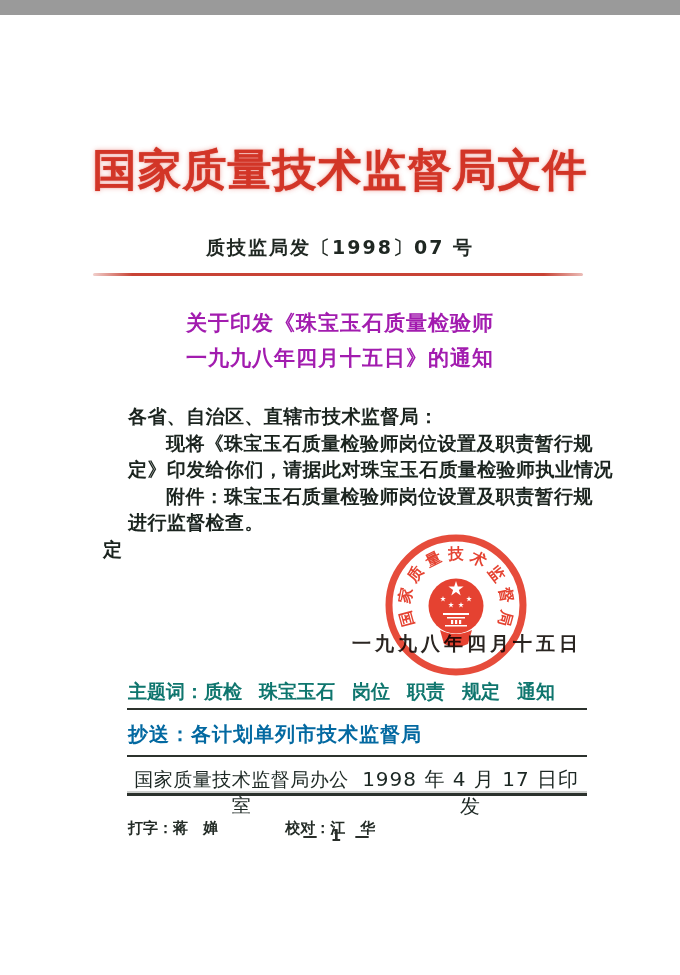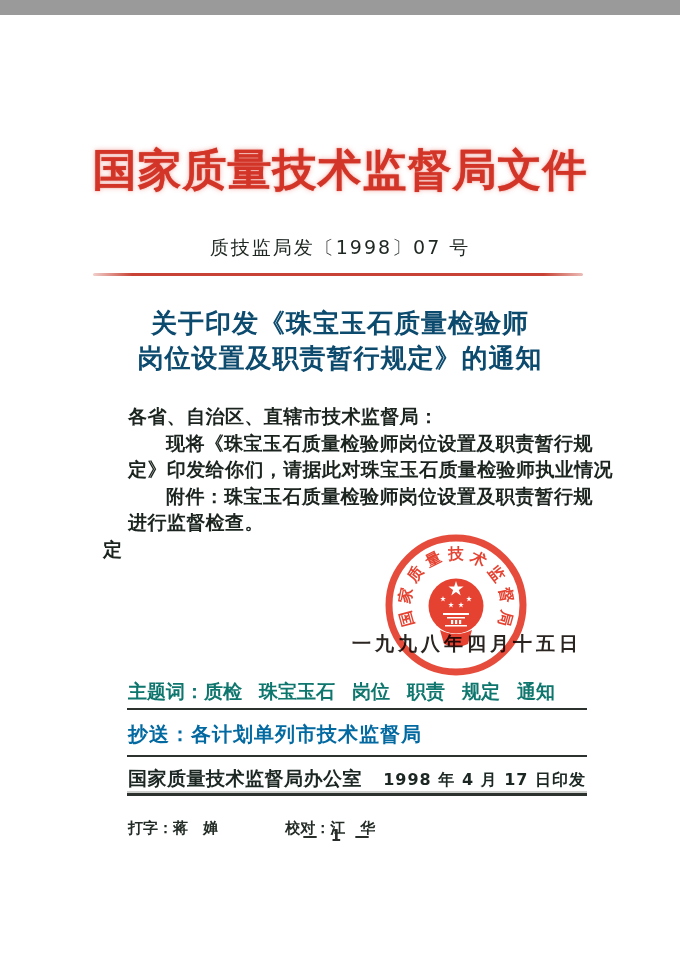--- a/index.html
+++ b/index.html
@@ -12,31 +12,31 @@
   }
   .agency-title{
     position:absolute;top:124px;left:0;width:100%;
     text-align:center;font-size:44px;line-height:62px;font-weight:800;
     letter-spacing:1px;color:var(--color-title-red,#d23527);
     text-shadow:0 0 5px rgba(225,78,66,.45), 0 0 1px rgba(210,53,39,.8);
     white-space:nowrap;
   }
   .doc-number{
     position:absolute;top:220px;left:0;width:100%;
-    text-align:center;font-size:19px;font-weight:400;letter-spacing:2px;
+    text-align:center;font-size:19px;font-weight:700;letter-spacing:2px;
   }
   .red-rule{
     position:absolute;top:258px;left:93px;width:490px;height:3px;
     background:linear-gradient(90deg,rgba(200,67,53,.25),var(--color-rule-red,#c84335) 8%,var(--color-rule-red,#c84335) 92%,rgba(200,67,53,.35));
     border-radius:2px;
   }
   .notice-title{
     position:absolute;top:291px;left:0;width:100%;
-    text-align:center;font-size:26px;line-height:35px;font-weight:800;
-    letter-spacing:1px;color:#0c4a6e;
+    text-align:center;font-size:21px;line-height:35px;font-weight:800;
+    letter-spacing:1px;color:#a21caf;
   }
   .body-block{
     position:absolute;top:389px;left:128px;width:456px;
     font-size:19px;line-height:26.5px;font-weight:700;color:#1b241f;
     letter-spacing:0.4px;
     font-family:Liberation Serif, serif;
   }
   .body-line{white-space:nowrap;}
   .body-line.indent{padding-left:38px;}
   .body-line.outdent{margin-left:-25px;}
@@ -58,45 +58,45 @@
   .subject-term{margin-left:17px;}
   .subject-term.first{margin-left:0;}
   .hrule{position:absolute;left:127px;width:460px;background:#2c322d;}
   .rule-a{top:693px;height:2px;}
   .rule-b{top:740px;height:2px;}
   .rule-c{top:778px;height:3px;box-shadow:0 -2px 0 rgba(60,66,60,.25);}
   .cc-row{top:706px;font-size:20px;font-weight:700;letter-spacing:1px;color:#0369a1;}
   .issuer-row{
     position:absolute;top:751px;left:128px;width:458px;
     display:flex;justify-content:space-between;align-items:baseline;
-    font-weight:700;color:#1c2723;text-align:center;
+    font-weight:400;color:#1c2723;text-align:center;
   }
   .issuing-office{font-size:19px;letter-spacing:0.5px;}
-  .print-date{font-size:16px;letter-spacing:1px;}
+  .print-date{font-size:20px;letter-spacing:1px;}
   .typist-row{top:804px;font-size:15px;font-weight:700;color:#232b26;}
   .proofreader{margin-left:62px;}
   .page-number{
     position:absolute;top:812px;left:93px;width:490px;text-align:center;
     font-size:15px;font-weight:600;letter-spacing:4px;color:#2a2f2b;
   }
 </style>
 </head>
 <body>
 
 <div class="page">
 
   <div class="agency-title">国家质量技术监督局文件</div>
 
   <div class="doc-number">质技监局发〔1998〕07 号</div>
 
   <div class="red-rule"></div>
 
   <div class="notice-title">
     <div>关于印发《珠宝玉石质量检验师</div>
-    <div>岗位设置及职责暂行规定》的通知</div>
+    <div>一九九八年四月十五日》的通知</div>
   </div>
 
   <div class="body-block">
     <div class="body-line">各省、自治区、直辖市技术监督局：</div>
     <div class="body-line indent">现将《珠宝玉石质量检验师岗位设置及职责暂行规</div>
     <div class="body-line">定》印发给你们，请据此对珠宝玉石质量检验师执业情况</div>
     <div class="body-line indent">附件：珠宝玉石质量检验师岗位设置及职责暂行规</div>
     <div class="body-line">进行监督检查。</div>
     <div class="body-line outdent">定</div>
   </div>

